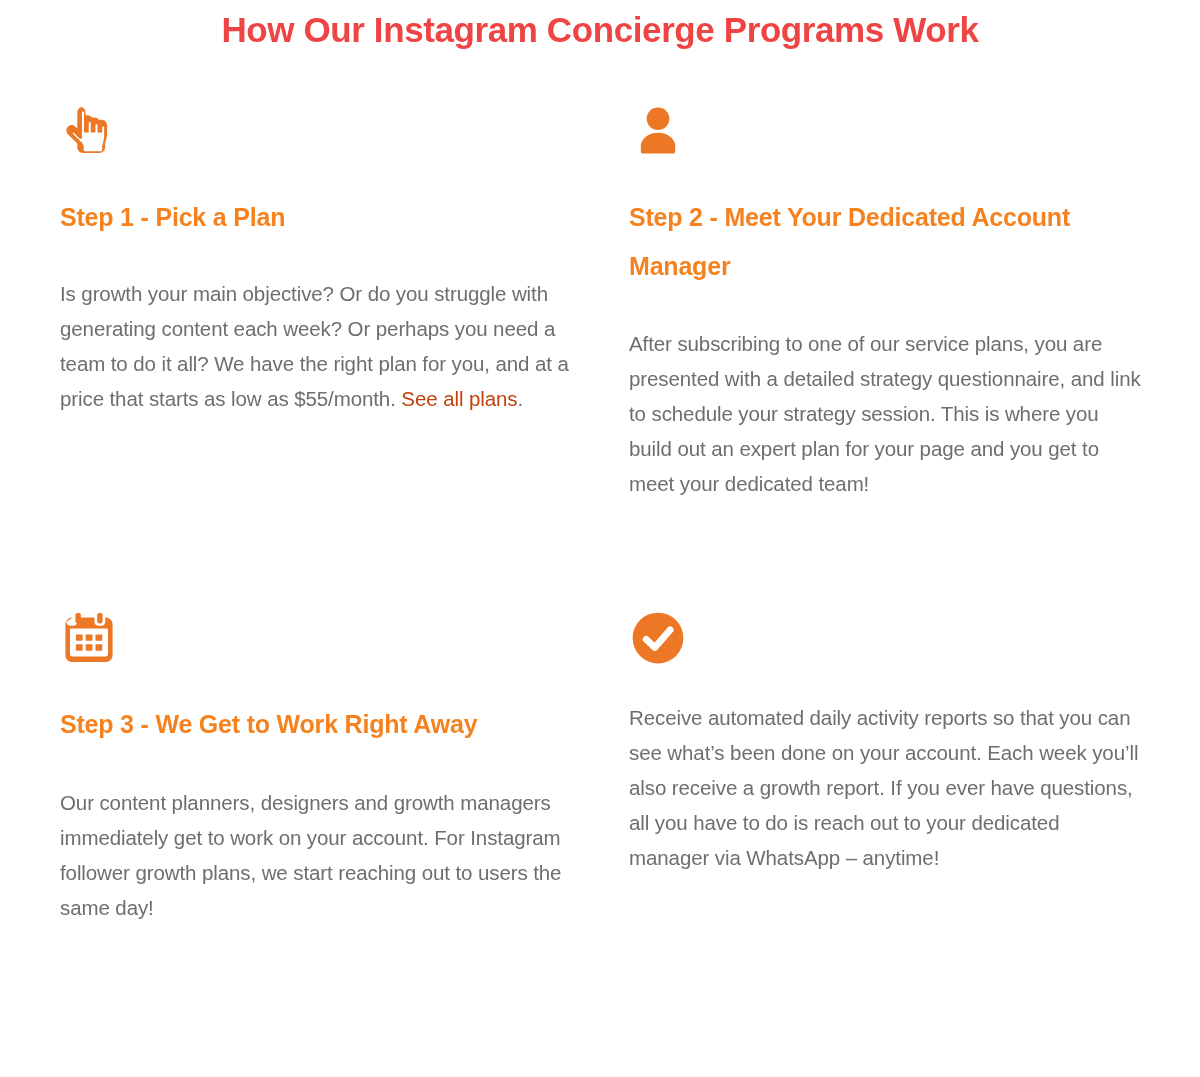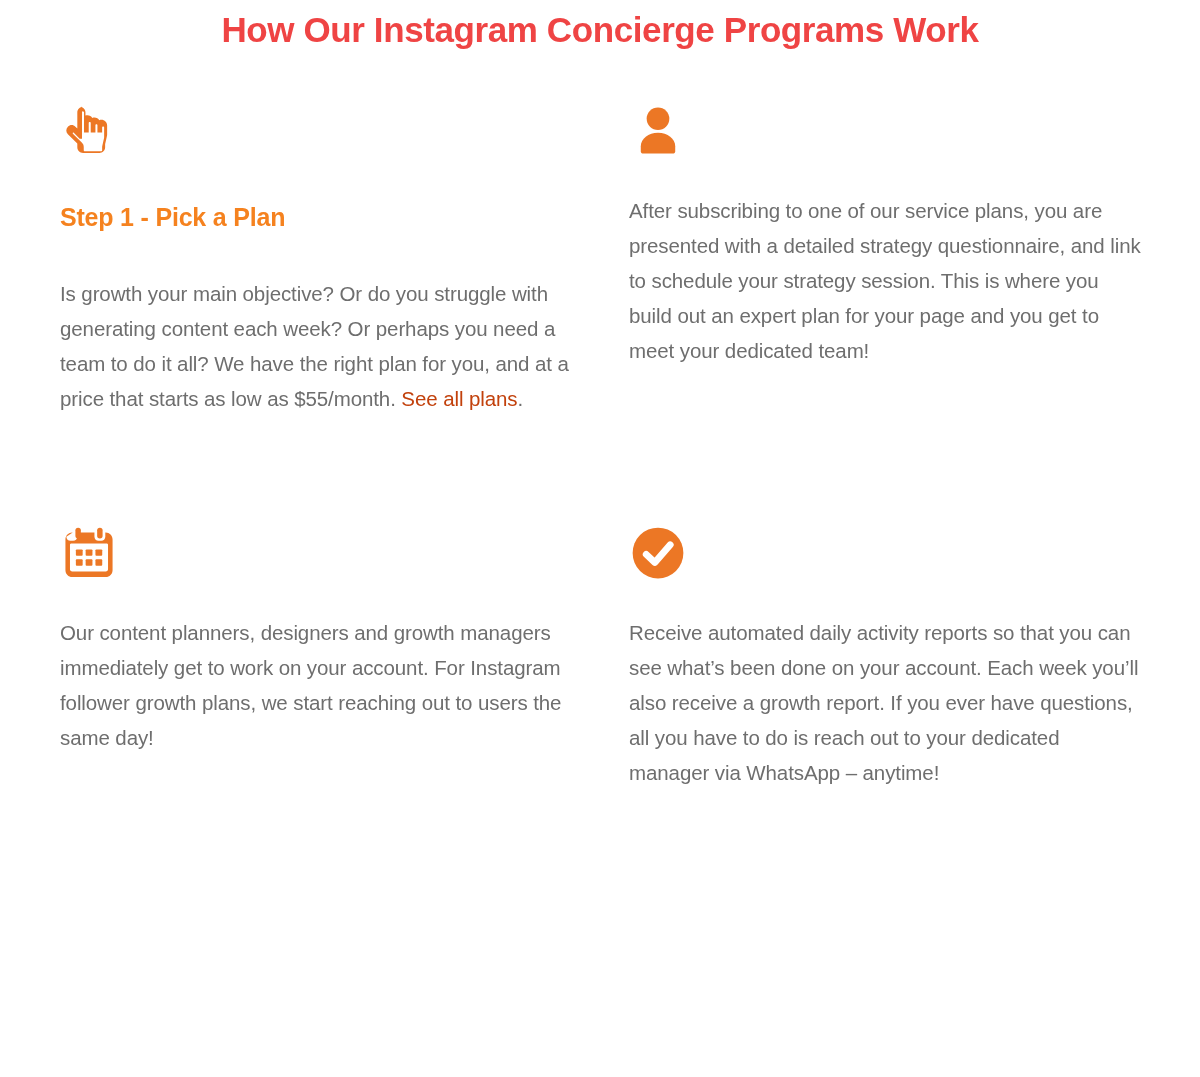--- a/index.html
+++ b/index.html
@@ -123,37 +123,39 @@
       <p class="step-body"><span>Is growth your main objective? Or do you struggle with generating content each week?  Or perhaps you need a team to do it all? We have the right plan for you, and at a price that starts as low as $55/month. </span><a class="inline-link" href="#">See all plans</a><span>.</span></p>
     </div>
 
     <div class="step-card col-right row-1">
       <span class="step-icon">
         <svg viewBox="0 0 64 64" aria-hidden="true">
           <circle cx="32" cy="18.5" r="12.5" fill="currentColor"></circle>
           <path fill="currentColor" d="M32 34c-10.5 0-19 6.6-19 14.8v6.2c0 0.9 0.8 1.7 1.7 1.7h34.6c0.9 0 1.7-0.8 1.7-1.7v-6.2c0-8.2-8.5-14.8-19-14.8z"></path>
         </svg>
       </span>
+      <h2 class="step-heading">Step 2 - Meet Your Dedicated Account Manager</h2>
       <p class="step-body">After subscribing to one of our service plans, you are presented with a detailed strategy questionnaire, and link to schedule your strategy session. This is where you build out an expert plan for your page and you get to meet your dedicated team!</p>
     </div>
 
     <div class="step-card col-left row-2">
       <span class="step-icon">
         <svg viewBox="0 0 64 64" aria-hidden="true">
           <rect x="17" y="4" width="6" height="12" rx="3" fill="currentColor"></rect>
           <rect x="41" y="4" width="6" height="12" rx="3" fill="currentColor"></rect>
           <path fill="currentColor" d="M14 9.5h-0.5C9.4 9.5 6 12.9 6 17v34c0 4.1 3.4 7.5 7.5 7.5h37c4.1 0 7.5-3.4 7.5-7.5v-34c0-4.1-3.4-7.5-7.5-7.5h-0.5v4.5c0 2.5-2 4.5-4.5 4.5h-3c-2.5 0-4.5-2-4.5-4.5v-4.5h-19v4.5c0 2.5-2 4.5-4.5 4.5h-3c-2.5 0-4.5-2-4.5-4.5zM12.5 21.5h39c0.8 0 1.5 0.7 1.5 1.5v27c0 1.4-1.1 2.5-2.5 2.5h-37c-1.4 0-2.5-1.1-2.5-2.5v-27c0-0.8 0.7-1.5 1.5-1.5z"></path>
           <rect x="17.5" y="28" width="7.5" height="7" rx="1" fill="currentColor"></rect>
           <rect x="28.3" y="28" width="7.5" height="7" rx="1" fill="currentColor"></rect>
           <rect x="39.1" y="28" width="7.5" height="7" rx="1" fill="currentColor"></rect>
           <rect x="17.5" y="39" width="7.5" height="7" rx="1" fill="currentColor"></rect>
           <rect x="28.3" y="39" width="7.5" height="7" rx="1" fill="currentColor"></rect>
           <rect x="39.1" y="39" width="7.5" height="7" rx="1" fill="currentColor"></rect>
         </svg>
       </span>
+      <h2 class="step-heading">Step 3 - We Get to Work Right Away</h2>
       <p class="step-body">Our content planners, designers and growth managers immediately get to work on your account.  For Instagram follower growth plans, we start reaching out to users the same day!</p>
     </div>
 
     <div class="step-card col-right row-2">
       <span class="step-icon">
         <svg viewBox="0 0 64 64" aria-hidden="true">
           <circle cx="32" cy="32" r="28" fill="currentColor"></circle>
           <path fill="none" stroke="#ffffff" stroke-width="7.5" stroke-linecap="round" stroke-linejoin="round" d="M19 33.5 L28.5 42.5 L45.5 23"></path>
         </svg>
       </span>

